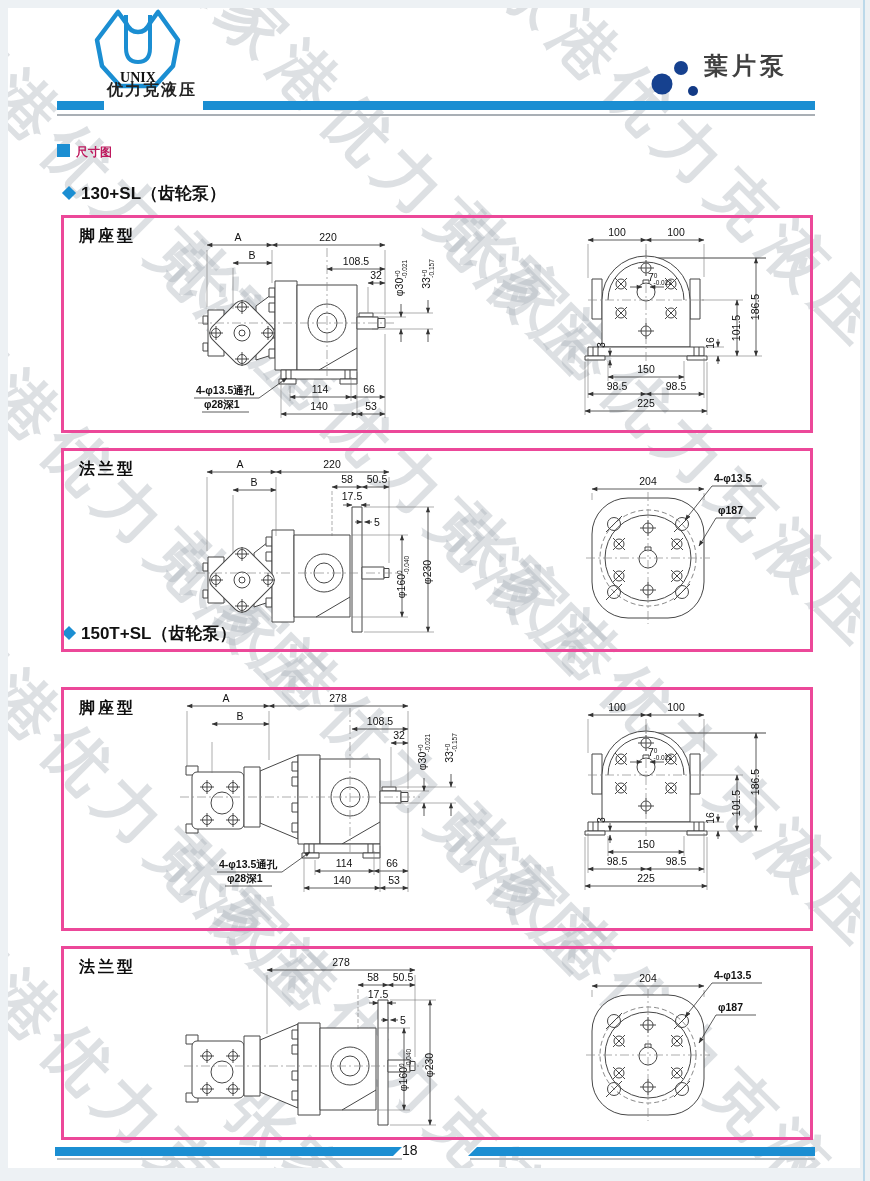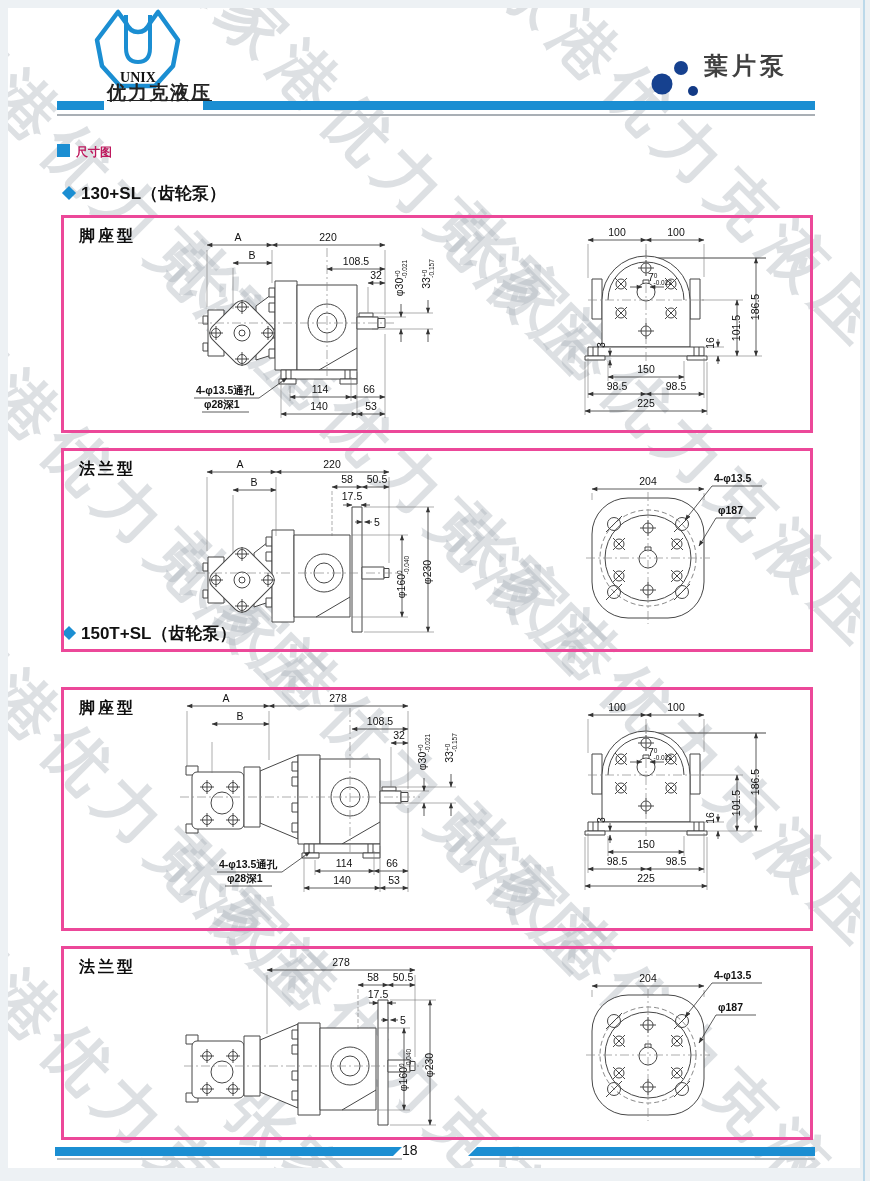--- a/index.html
+++ b/index.html
@@ -2,21 +2,21 @@
 <html><head>
 <meta charset="utf-8">
 <style>
   html,body{margin:0;padding:0;background:#edf1f4;width:870px;height:1181px;position:relative;
     font-family:"Liberation Sans","DejaVu Sans",sans-serif;}
   .sheet{position:absolute;left:8px;top:8px;width:852px;height:1160px;background:#fff;overflow:hidden;}
   .wm span{position:absolute;font-size:64px;font-weight:bold;color:rgba(170,178,186,.40);
     letter-spacing:10px;white-space:nowrap;transform:rotate(45deg);transform-origin:left top;}
   .edge-line{position:absolute;left:863px;top:0;width:2px;height:1181px;background:#bcd9ea;}
   
-  .tagline{position:absolute;left:107px;top:80px;font-size:19px;font-weight:bold;color:#222;letter-spacing:2px;text-decoration:underline;}
+  .tagline{position:absolute;left:107px;top:80px;font-size:16px;font-weight:bold;color:#222;letter-spacing:2px;}
   .bar{position:absolute;background:#1b8ed2;height:9px;top:101px;}
   .hairline{position:absolute;background:#a9afb5;height:2px;}
   .page-title{position:absolute;left:704px;top:50px;font-size:24px;font-weight:bold;color:#404040;letter-spacing:4px;}
   
   .h-dim{position:absolute;left:57px;top:144px;font-size:12px;font-weight:bold;color:#be185d;}
   .h-dim .sq{display:inline-block;width:13px;height:13px;background:#1b8ed2;margin-right:6px;vertical-align:-1px;}
   .h-sec{position:absolute;font-size:17px;font-weight:bold;color:#111;}
   .h-sec .dia{display:inline-block;width:10px;height:10px;background:#1b8ed2;transform:rotate(45deg);margin-right:7px;vertical-align:1px;}
   
   .panel{position:absolute;border:3px solid #ec4899;background:transparent;}

